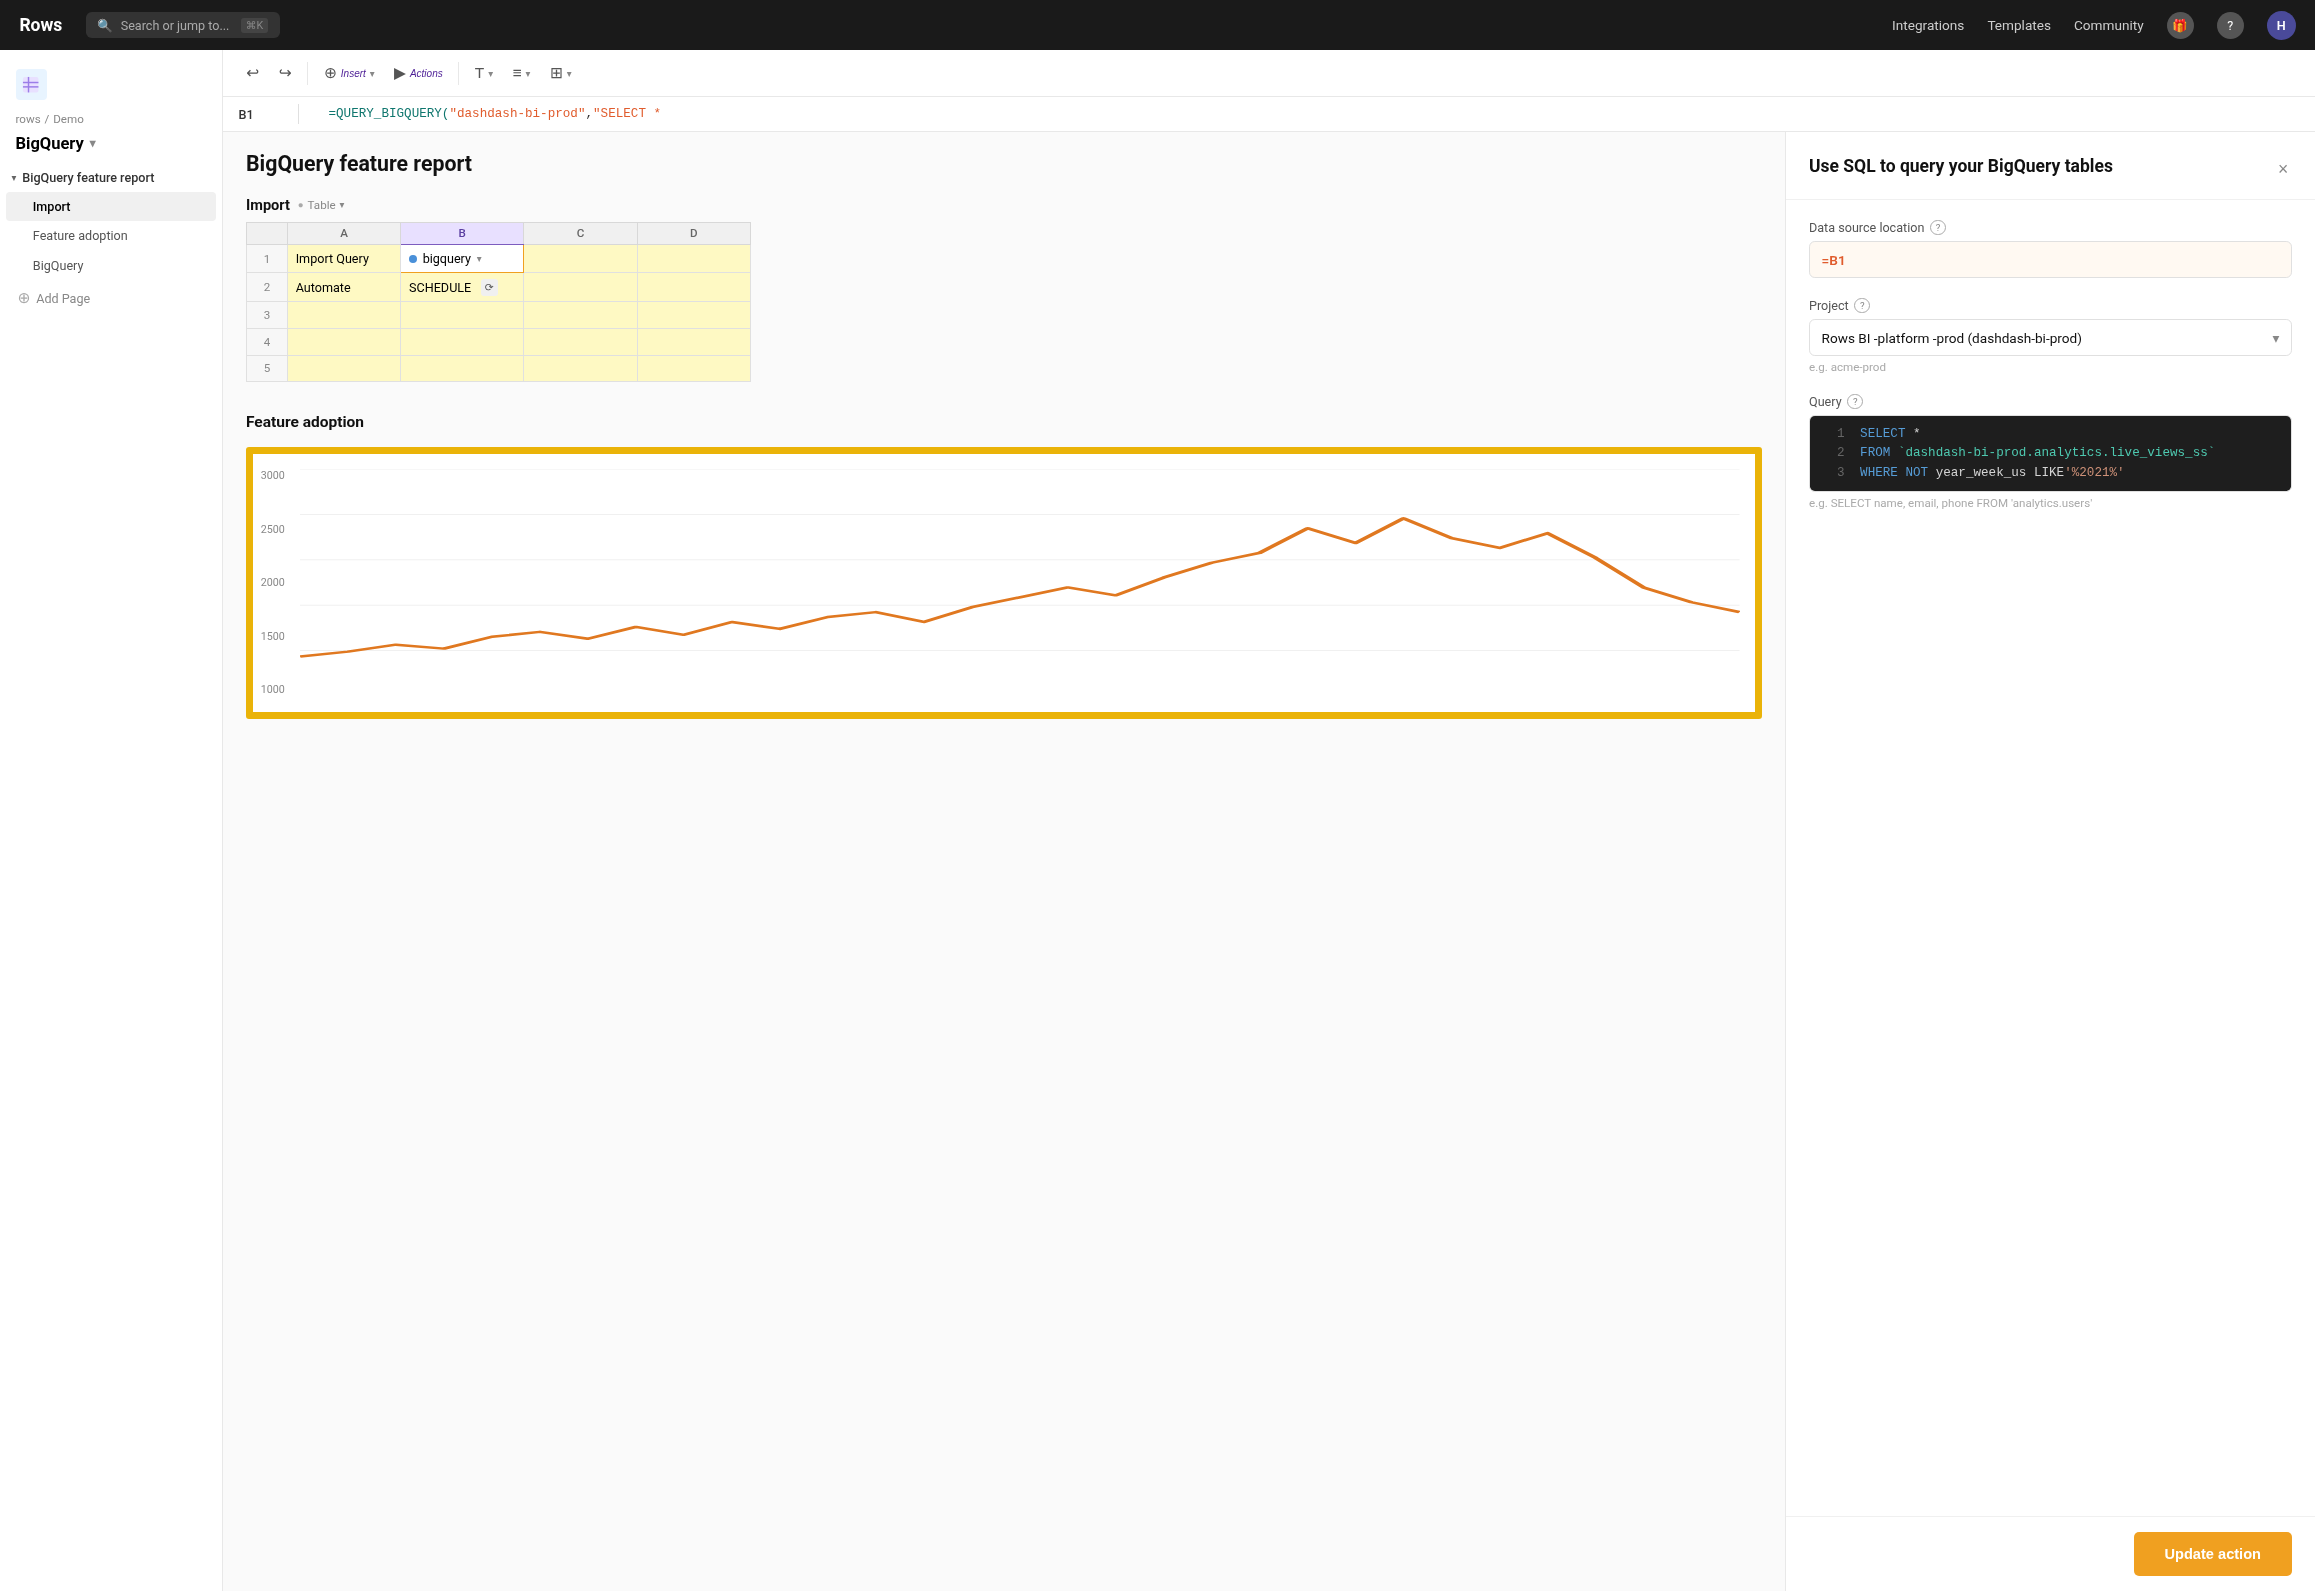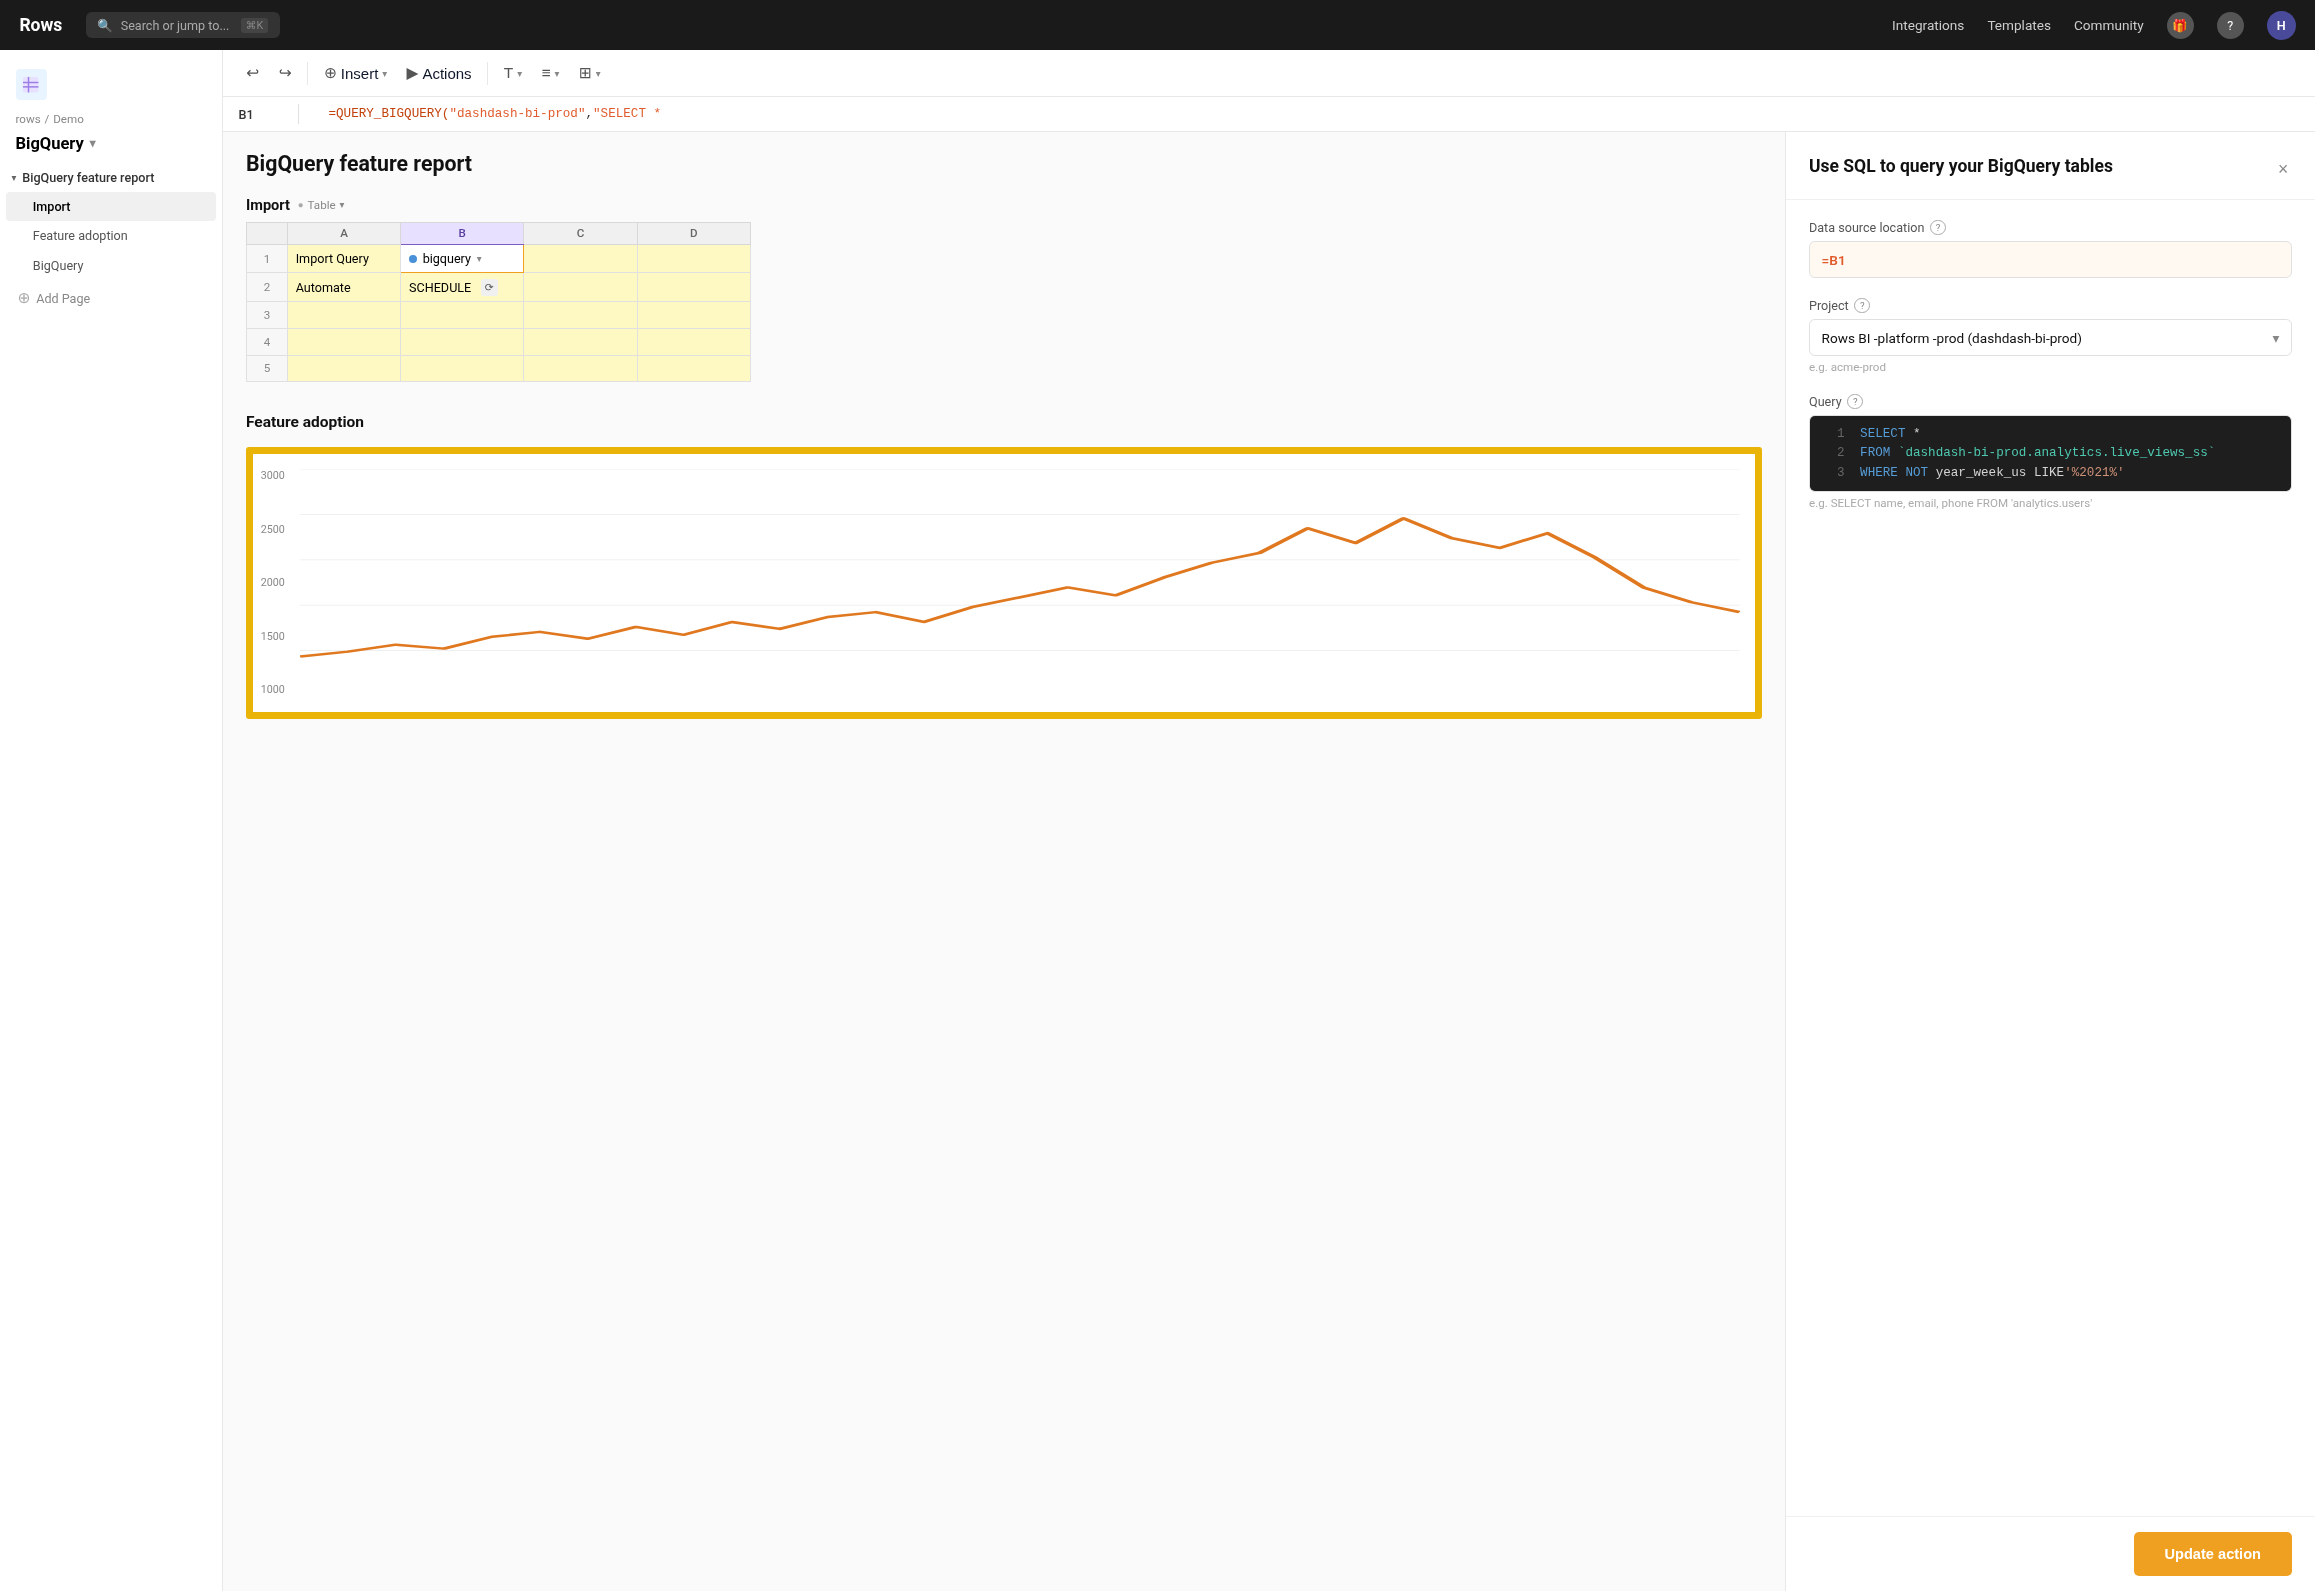--- a/index.html
+++ b/index.html
@@ -198,21 +198,21 @@
       padding: 5.8px 7.8px;
       border-radius: 3.9px;
       cursor: pointer;
       color: #555;
       font-size: 15.5px;
       display: flex;
       align-items: center;
       gap: 3.9px;
     }
     .toolbar-separator { width: 1px; height: 23px; background: #e8e8e8; margin: 0 3.9px; }
-    .toolbar-btn-label { font-size: 15px; color: #0f172a; }
+    .toolbar-btn-label { font-size: 10px; color: #4c1d95; font-style: italic; }
 
     
     .formula-bar {
       background: #fff;
       border-bottom: 1px solid #e8e8e8;
       display: flex;
       align-items: center;
       padding: 0 15.5px;
       height: 35px;
       gap: 30px;
@@ -223,21 +223,21 @@
       color: #333;
       font-weight: 500;
       min-width: 29px;
     }
     .formula-sep { width: 1px; height: 19.4px; background: #e0e0e0; }
     .formula-content {
       font-size: 12.6px;
       font-family: 'Courier New', monospace;
       color: #333;
     }
-    .formula-content .fn { color: #c2410c; }
+    .formula-content .fn { color: #0f766e; }
     .formula-content .str { color: #e05c2d; }
 
     
     .split-view {
       display: flex;
       flex: 1;
       overflow: hidden;
     }
 
     

